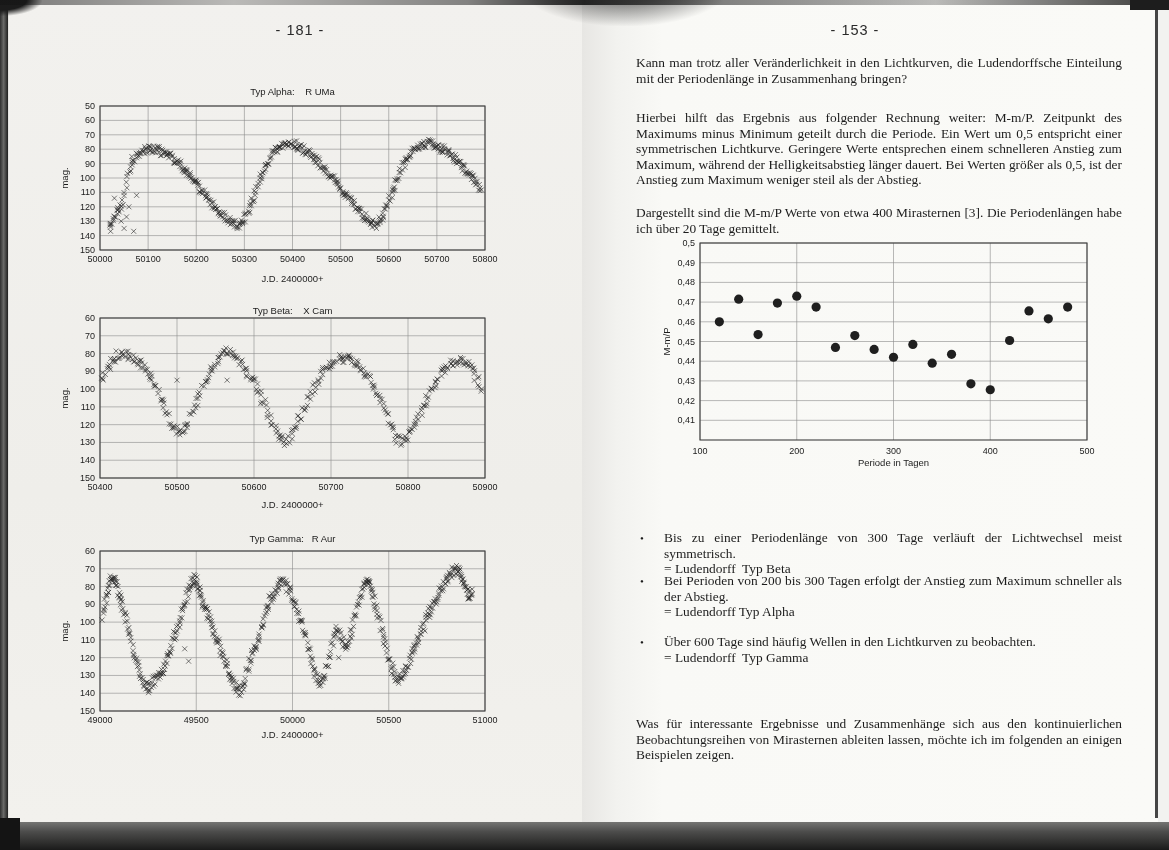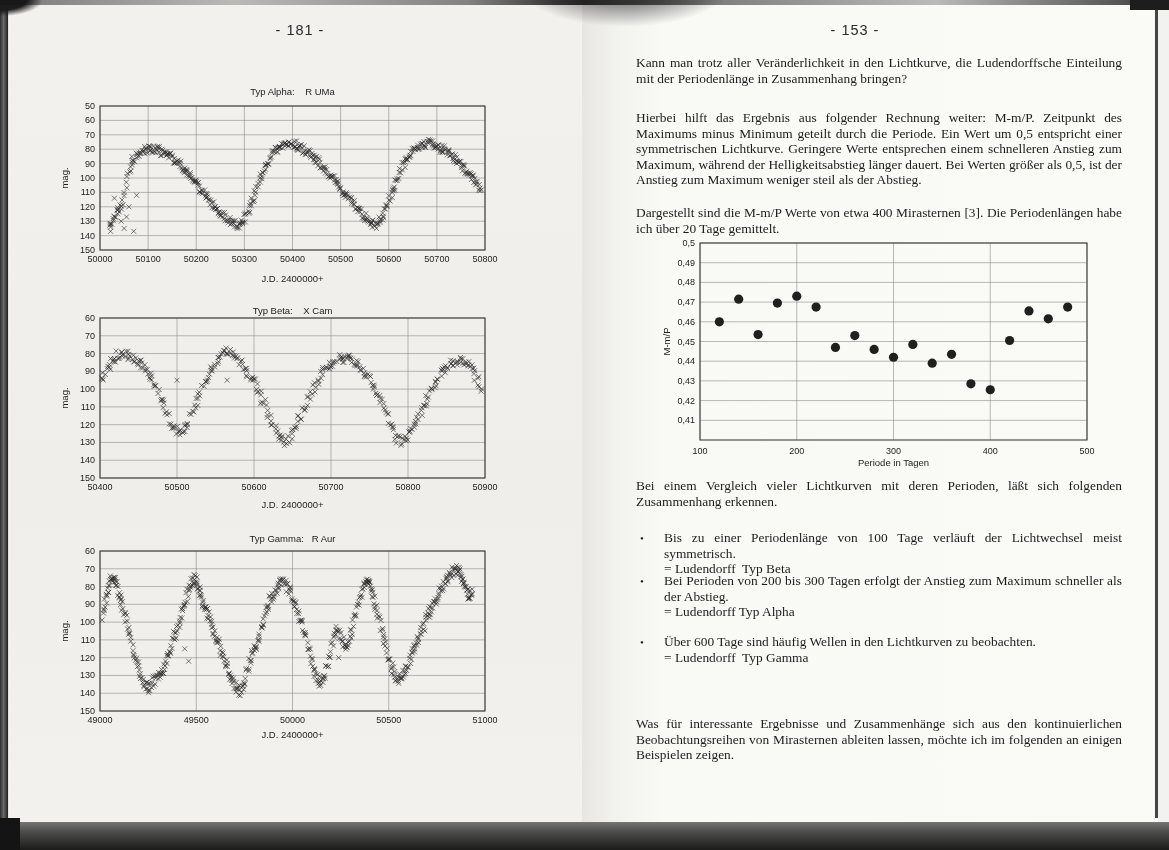--- a/index.html
+++ b/index.html
@@ -247,28 +247,27 @@
         <circle cx="296.55" cy="119.305" r="4.6"></circle>
         <circle cx="315.9" cy="148.85500000000005" r="4.6"></circle>
         <circle cx="335.25" cy="154.76500000000004" r="4.6"></circle>
         <circle cx="354.6" cy="105.515" r="4.6"></circle>
         <circle cx="373.95" cy="75.96499999999996" r="4.6"></circle>
         <circle cx="393.3" cy="83.84499999999998" r="4.6"></circle>
         <circle cx="412.65" cy="72.02499999999996" r="4.6"></circle>
       </g>
     </svg>
 
-  <div class="rp-text" style="top:55px">Kann man trotz aller Veränderlichkeit in den Lichtkurve, die Ludendorffsche Einteilung mit der Periodenlänge in Zusammenhang bringen?</div>
+  <div class="rp-text" style="top:55px">Kann man trotz aller Veränderlichkeit in den Lichtkurven, die Ludendorffsche Einteilung mit der Periodenlänge in Zusammenhang bringen?</div>
   <div class="rp-text" style="top:110px">Hierbei hilft das Ergebnis aus folgender Rechnung weiter: M-m/P. Zeitpunkt des Maximums minus Minimum geteilt durch die Periode. Ein Wert um 0,5 entspricht einer symmetrischen Lichtkurve. Geringere Werte entsprechen einem schnelleren Anstieg zum Maximum, während der Helligkeitsabstieg länger dauert. Bei Werten größer als 0,5, ist der Anstieg zum Maximum weniger steil als der Abstieg.</div>
   <div class="rp-text" style="top:205px">Dargestellt sind die M-m/P Werte von etwa 400 Mirasternen [3]. Die Periodenlängen habe ich über 20 Tage gemittelt.</div>
-  <div class="rp-text" style="top:478px">Bei einem Vergleich vieler Lichtkurven mit deren Perioden, läßt sich folgenden Zusammenhang erkennen.</div>
 
   <div class="bullet-row" style="top:530px">
     <span class="bullet-mark">•</span>
-    <div class="bullet-body">Bis zu einer Periodenlänge von 100 Tage verläuft der Lichtwechsel meist symmetrisch.</div>
+    <div class="bullet-body">Bis zu einer Periodenlänge von 300 Tage verläuft der Lichtwechsel meist symmetrisch.</div>
     <div class="bullet-eq">= Ludendorff  Typ Beta</div>
   </div>
   <div class="bullet-row" style="top:573px">
     <span class="bullet-mark">•</span>
     <div class="bullet-body">Bei Perioden von 200 bis 300 Tagen erfolgt der Anstieg zum Maximum schneller als der Abstieg.</div>
     <div class="bullet-eq">= Ludendorff Typ Alpha</div>
   </div>
   <div class="bullet-row" style="top:634px">
     <span class="bullet-mark">•</span>
     <div class="bullet-body">Über 600 Tage sind häufig Wellen in den Lichtkurven zu beobachten.</div>

